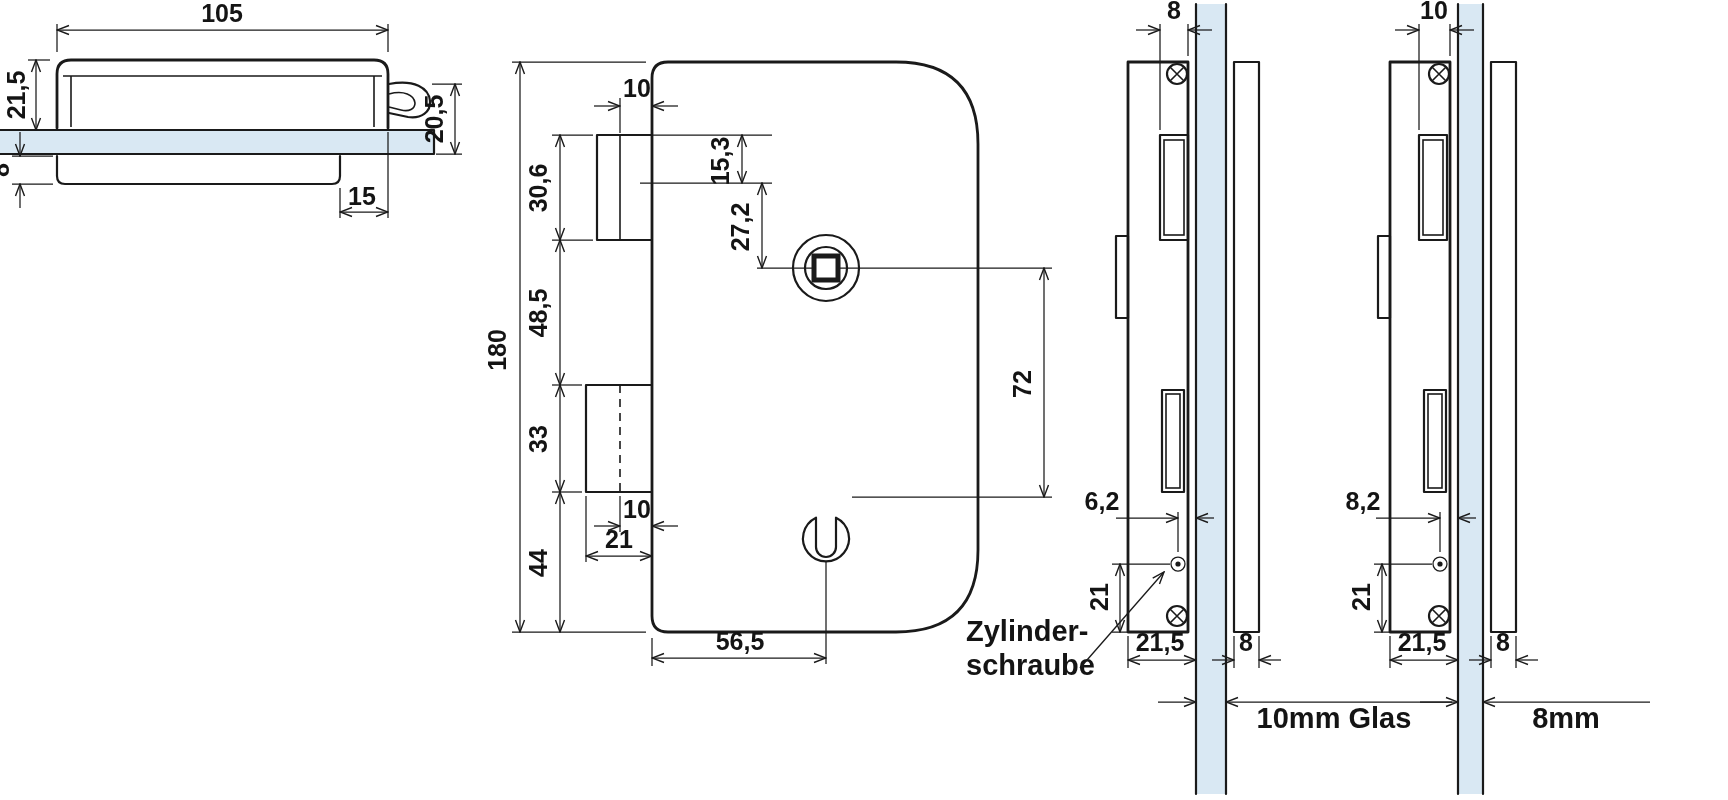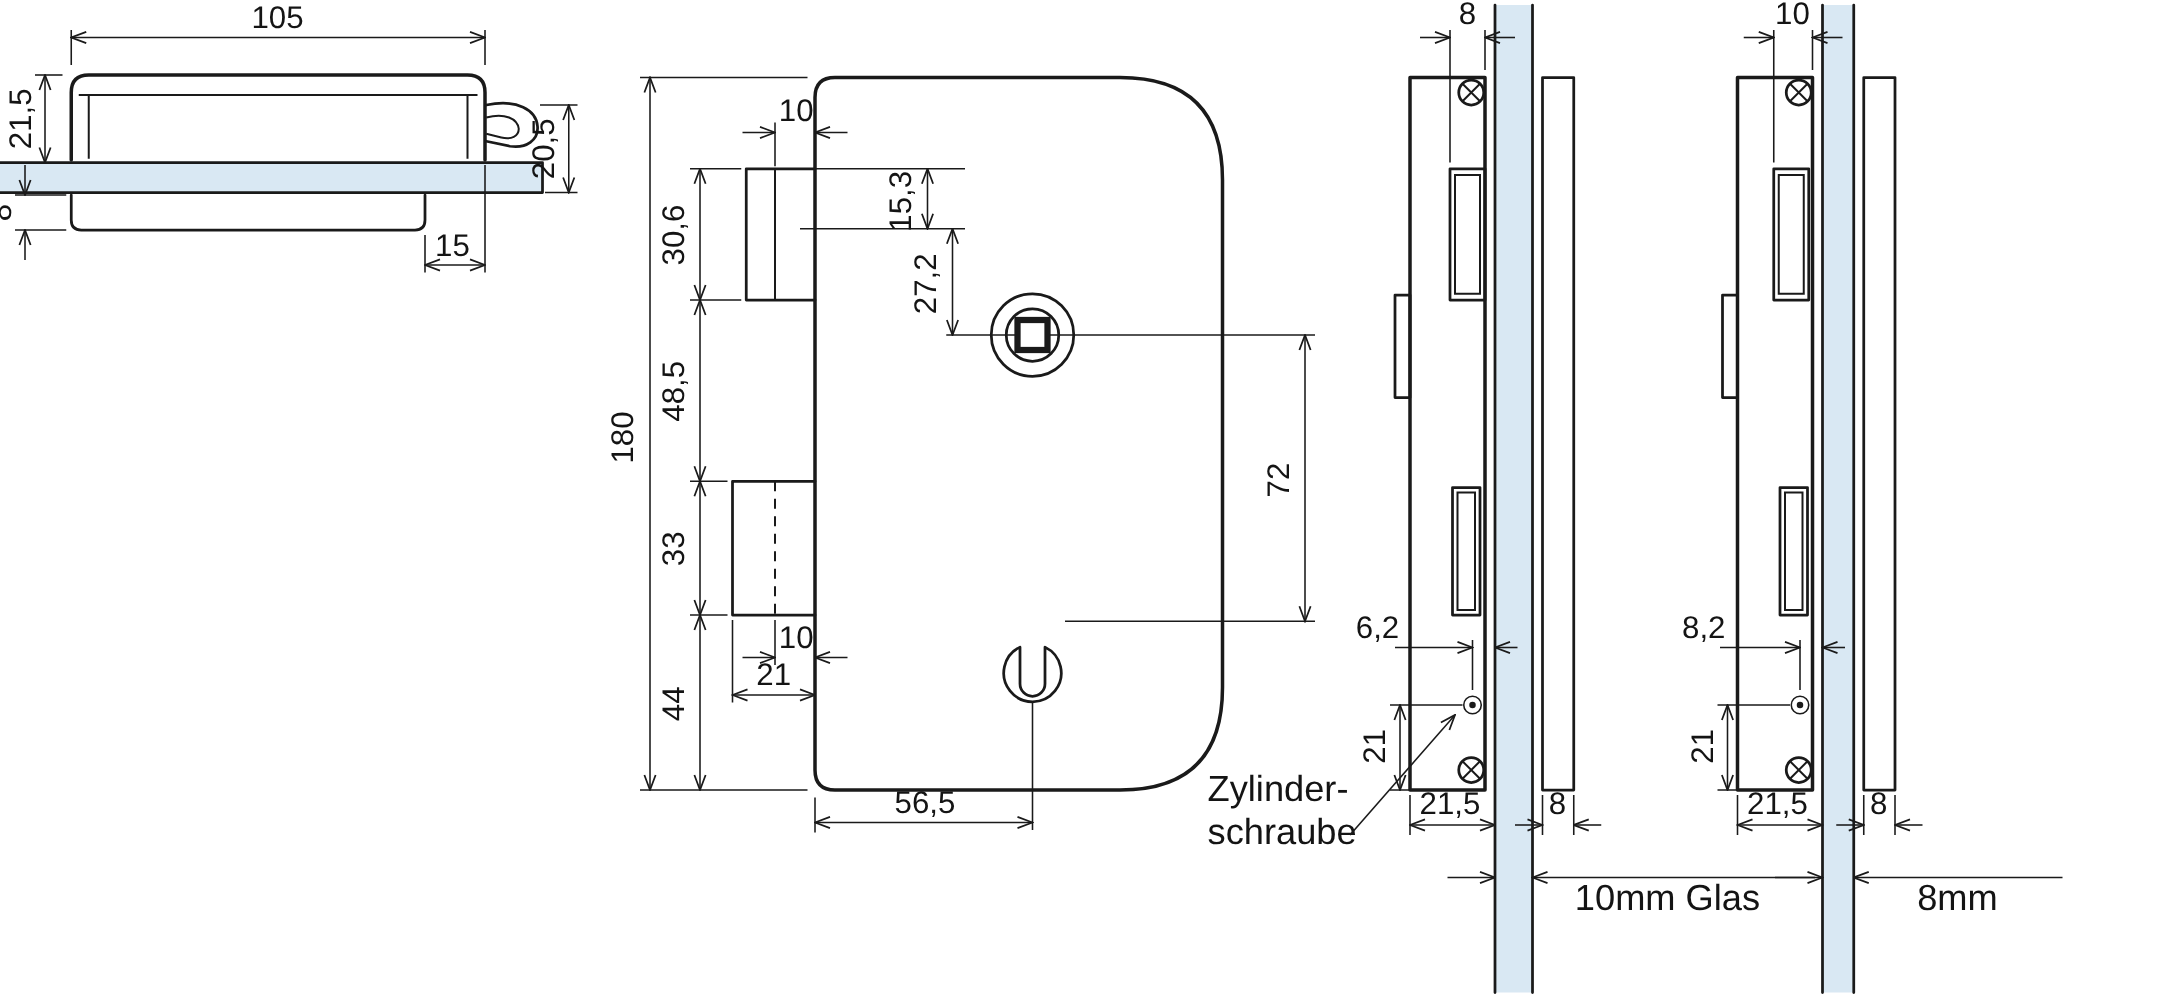--- a/index.html
+++ b/index.html
@@ -1,17 +1,17 @@
 <!DOCTYPE html>
 <html><head>
 <meta charset="utf-8">
 <title>Technical Drawing</title>
 <style>
   html,body{margin:0;padding:0;background:#fff;}
-  .stage{width:1728px;height:800px;position:relative;background:#ffffff;overflow:hidden;}
+  .stage{width:1728px;height:800px;position:relative;background:#ffffff;overflow:hidden;font-weight:bold;}
   svg{display:block;}
   .o{fill:none;stroke:#1a1a1a;stroke-width:2.8;stroke-linejoin:round;stroke-linecap:round;}
   .o2{fill:none;stroke:#1a1a1a;stroke-width:2.2;stroke-linejoin:round;stroke-linecap:round;}
   .i{fill:none;stroke:#1a1a1a;stroke-width:1.6;}
   .d{fill:none;stroke:#1a1a1a;stroke-width:1.25;}
   .hid{stroke-dasharray:8 6;}
   .t{font-family:"Liberation Sans",sans-serif;font-size:25px;fill:#141414;}
   .tl{font-family:"Liberation Sans",sans-serif;font-size:29px;fill:#141414;}
   .mid{text-anchor:middle;}
 </style>

